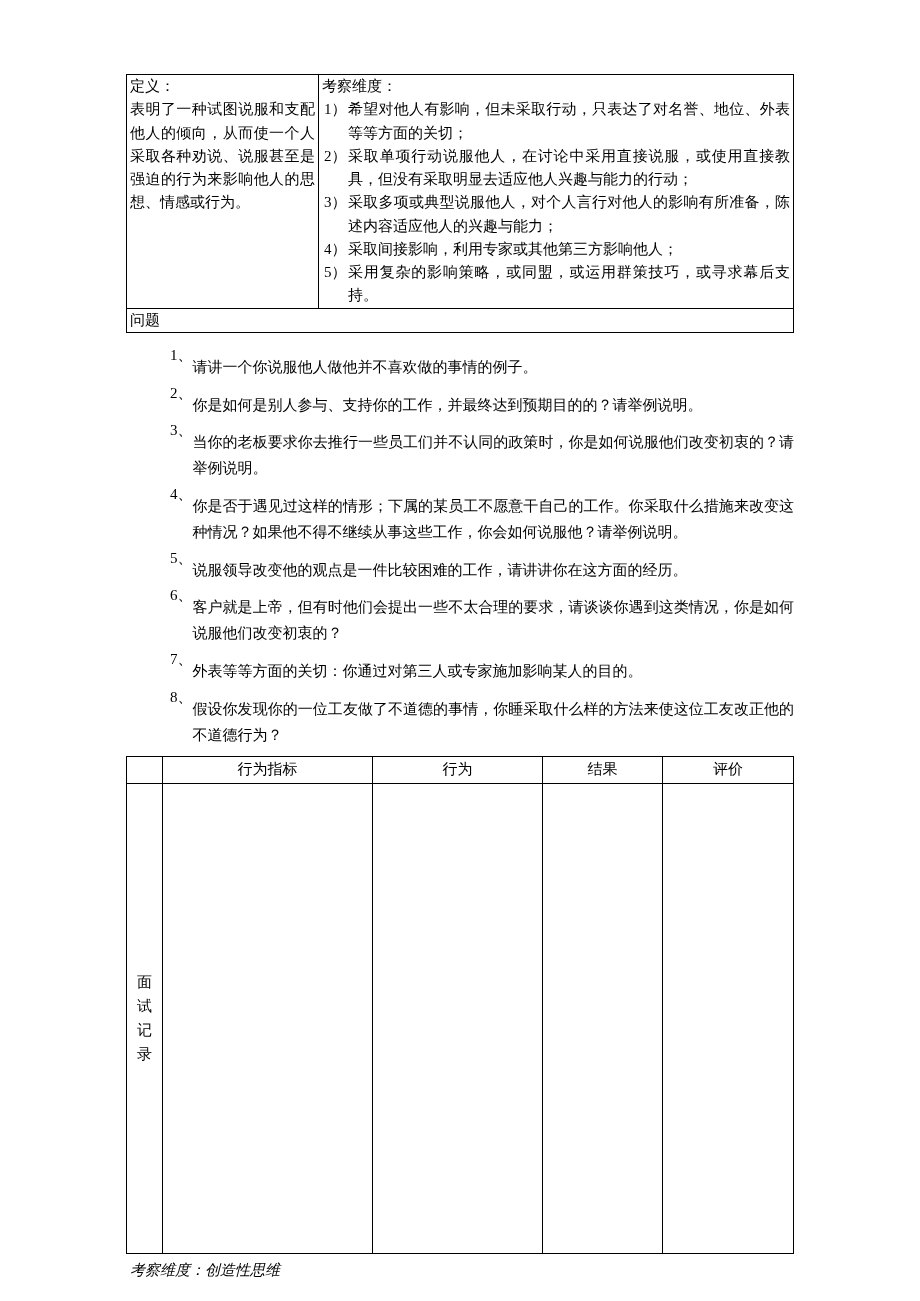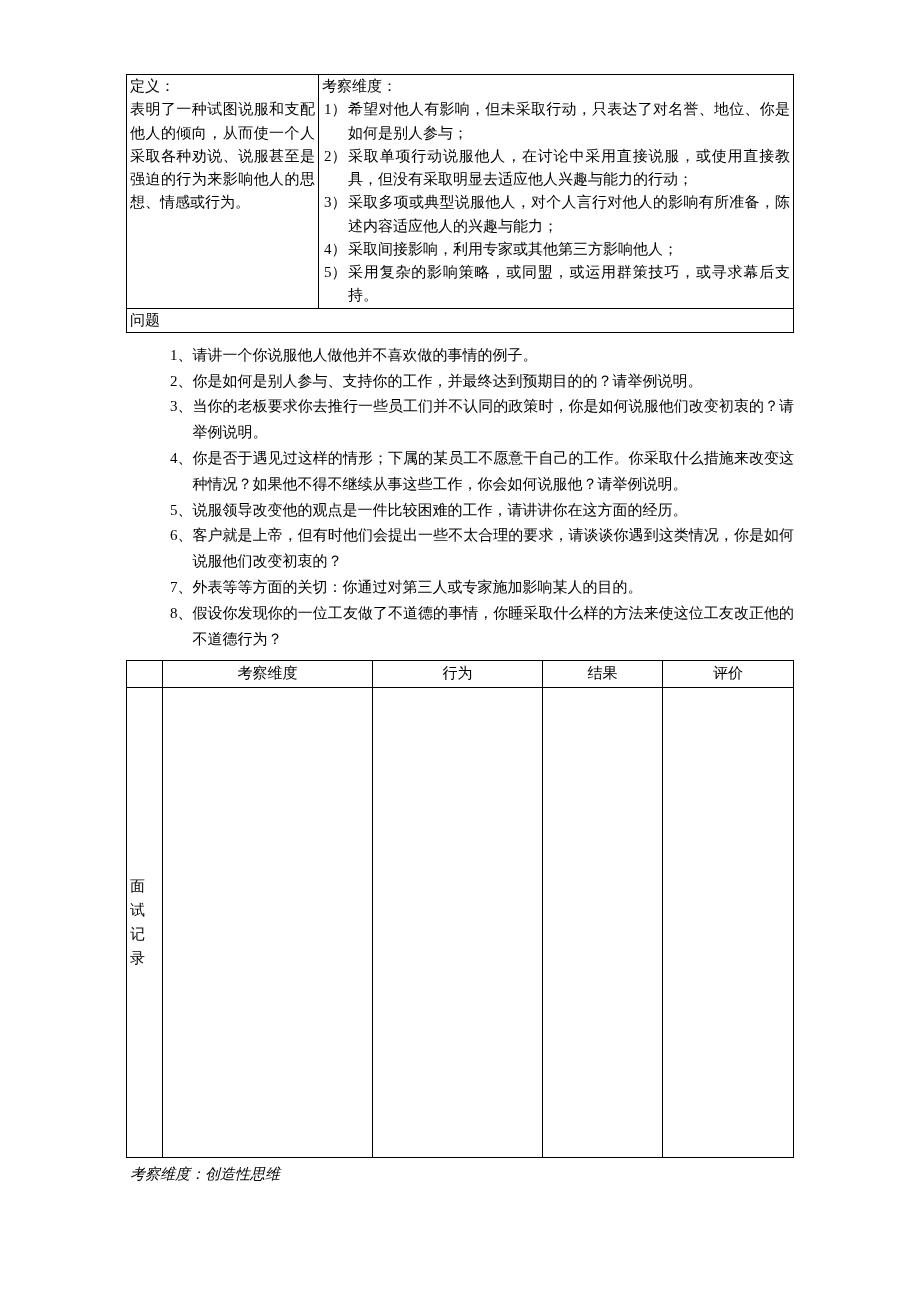--- a/index.html
+++ b/index.html
@@ -60,36 +60,37 @@
       display: flex;
       align-items: flex-start;
       line-height: 1.72;
     }
     .q-num {
       flex-shrink: 0;
     }
     .q-text {
       flex: 1;
       text-align: justify;
+      margin-top: 12px;
     }
     .grid-table {
       width: 100%;
     }
     .grid-table td {
       border: 1px solid #000;
     }
     .grid-header td {
       text-align: center;
       height: 26px;
       vertical-align: middle;
       font-size: 15px;
     }
     .col-label {
       width: 36px;
-      text-align: left;
+      text-align: center;
       vertical-align: middle;
     }
     .col-1 { width: 210px; }
     .col-2 { width: 170px; }
     .col-3 { width: 120px; }
     .col-4 { width: auto; margin-left: 40px; }
     .tall-row td {
       height: 470px;
     }
     .footer-text {
@@ -109,21 +110,21 @@
       <tr>
     <td class="def-col">
       <div>定义：</div>
       <div style="text-align:justify;">表明了一种试图说服和支配他人的倾向，从而使一个人采取各种劝说、说服甚至是强迫的行为来影响他人的思想、情感或行为。</div>
     </td>
     <td class="indic-col">
       <div>考察维度：</div>
       <div class="indicator-list">
         <div class="indicator-item">
           <span class="indicator-num">1）</span>
-          <span class="indicator-text">希望对他人有影响，但未采取行动，只表达了对名誉、地位、你是如何是别人参与；</span>
+          <span class="indicator-text">希望对他人有影响，但未采取行动，只表达了对名誉、地位、外表等等方面的关切；</span>
         </div>
         <div class="indicator-item">
           <span class="indicator-num">2）</span>
           <span class="indicator-text">采取单项行动说服他人，在讨论中采用直接说服，或使用直接教具，但没有采取明显去适应他人兴趣与能力的行动；</span>
         </div>
         <div class="indicator-item">
           <span class="indicator-num">3）</span>
           <span class="indicator-text">采取多项或典型说服他人，对个人言行对他人的影响有所准备，陈述内容适应他人的兴趣与能力；</span>
         </div>
         <div class="indicator-item">
@@ -177,21 +178,21 @@
   <div class="question-item">
     <span class="q-num">8、</span>
     <span class="q-text">假设你发现你的一位工友做了不道德的事情，你睡采取什么样的方法来使这位工友改正他的不道德行为？</span>
   </div>
 </div>
 
 <table class="grid-table">
   <tbody>
       <tr class="grid-header">
     <td class="col-label"></td>
-    <td class="col-1">考察维度</td>
+    <td class="col-1">行为指标</td>
     <td class="col-2">行为</td>
     <td class="col-3">结果</td>
     <td class="col-4">评价</td>
   </tr>
   <tr class="tall-row">
     <td class="col-label">
       <div class="jl-label">
         <div>面试</div>
         <div>记录</div>
       </div>

